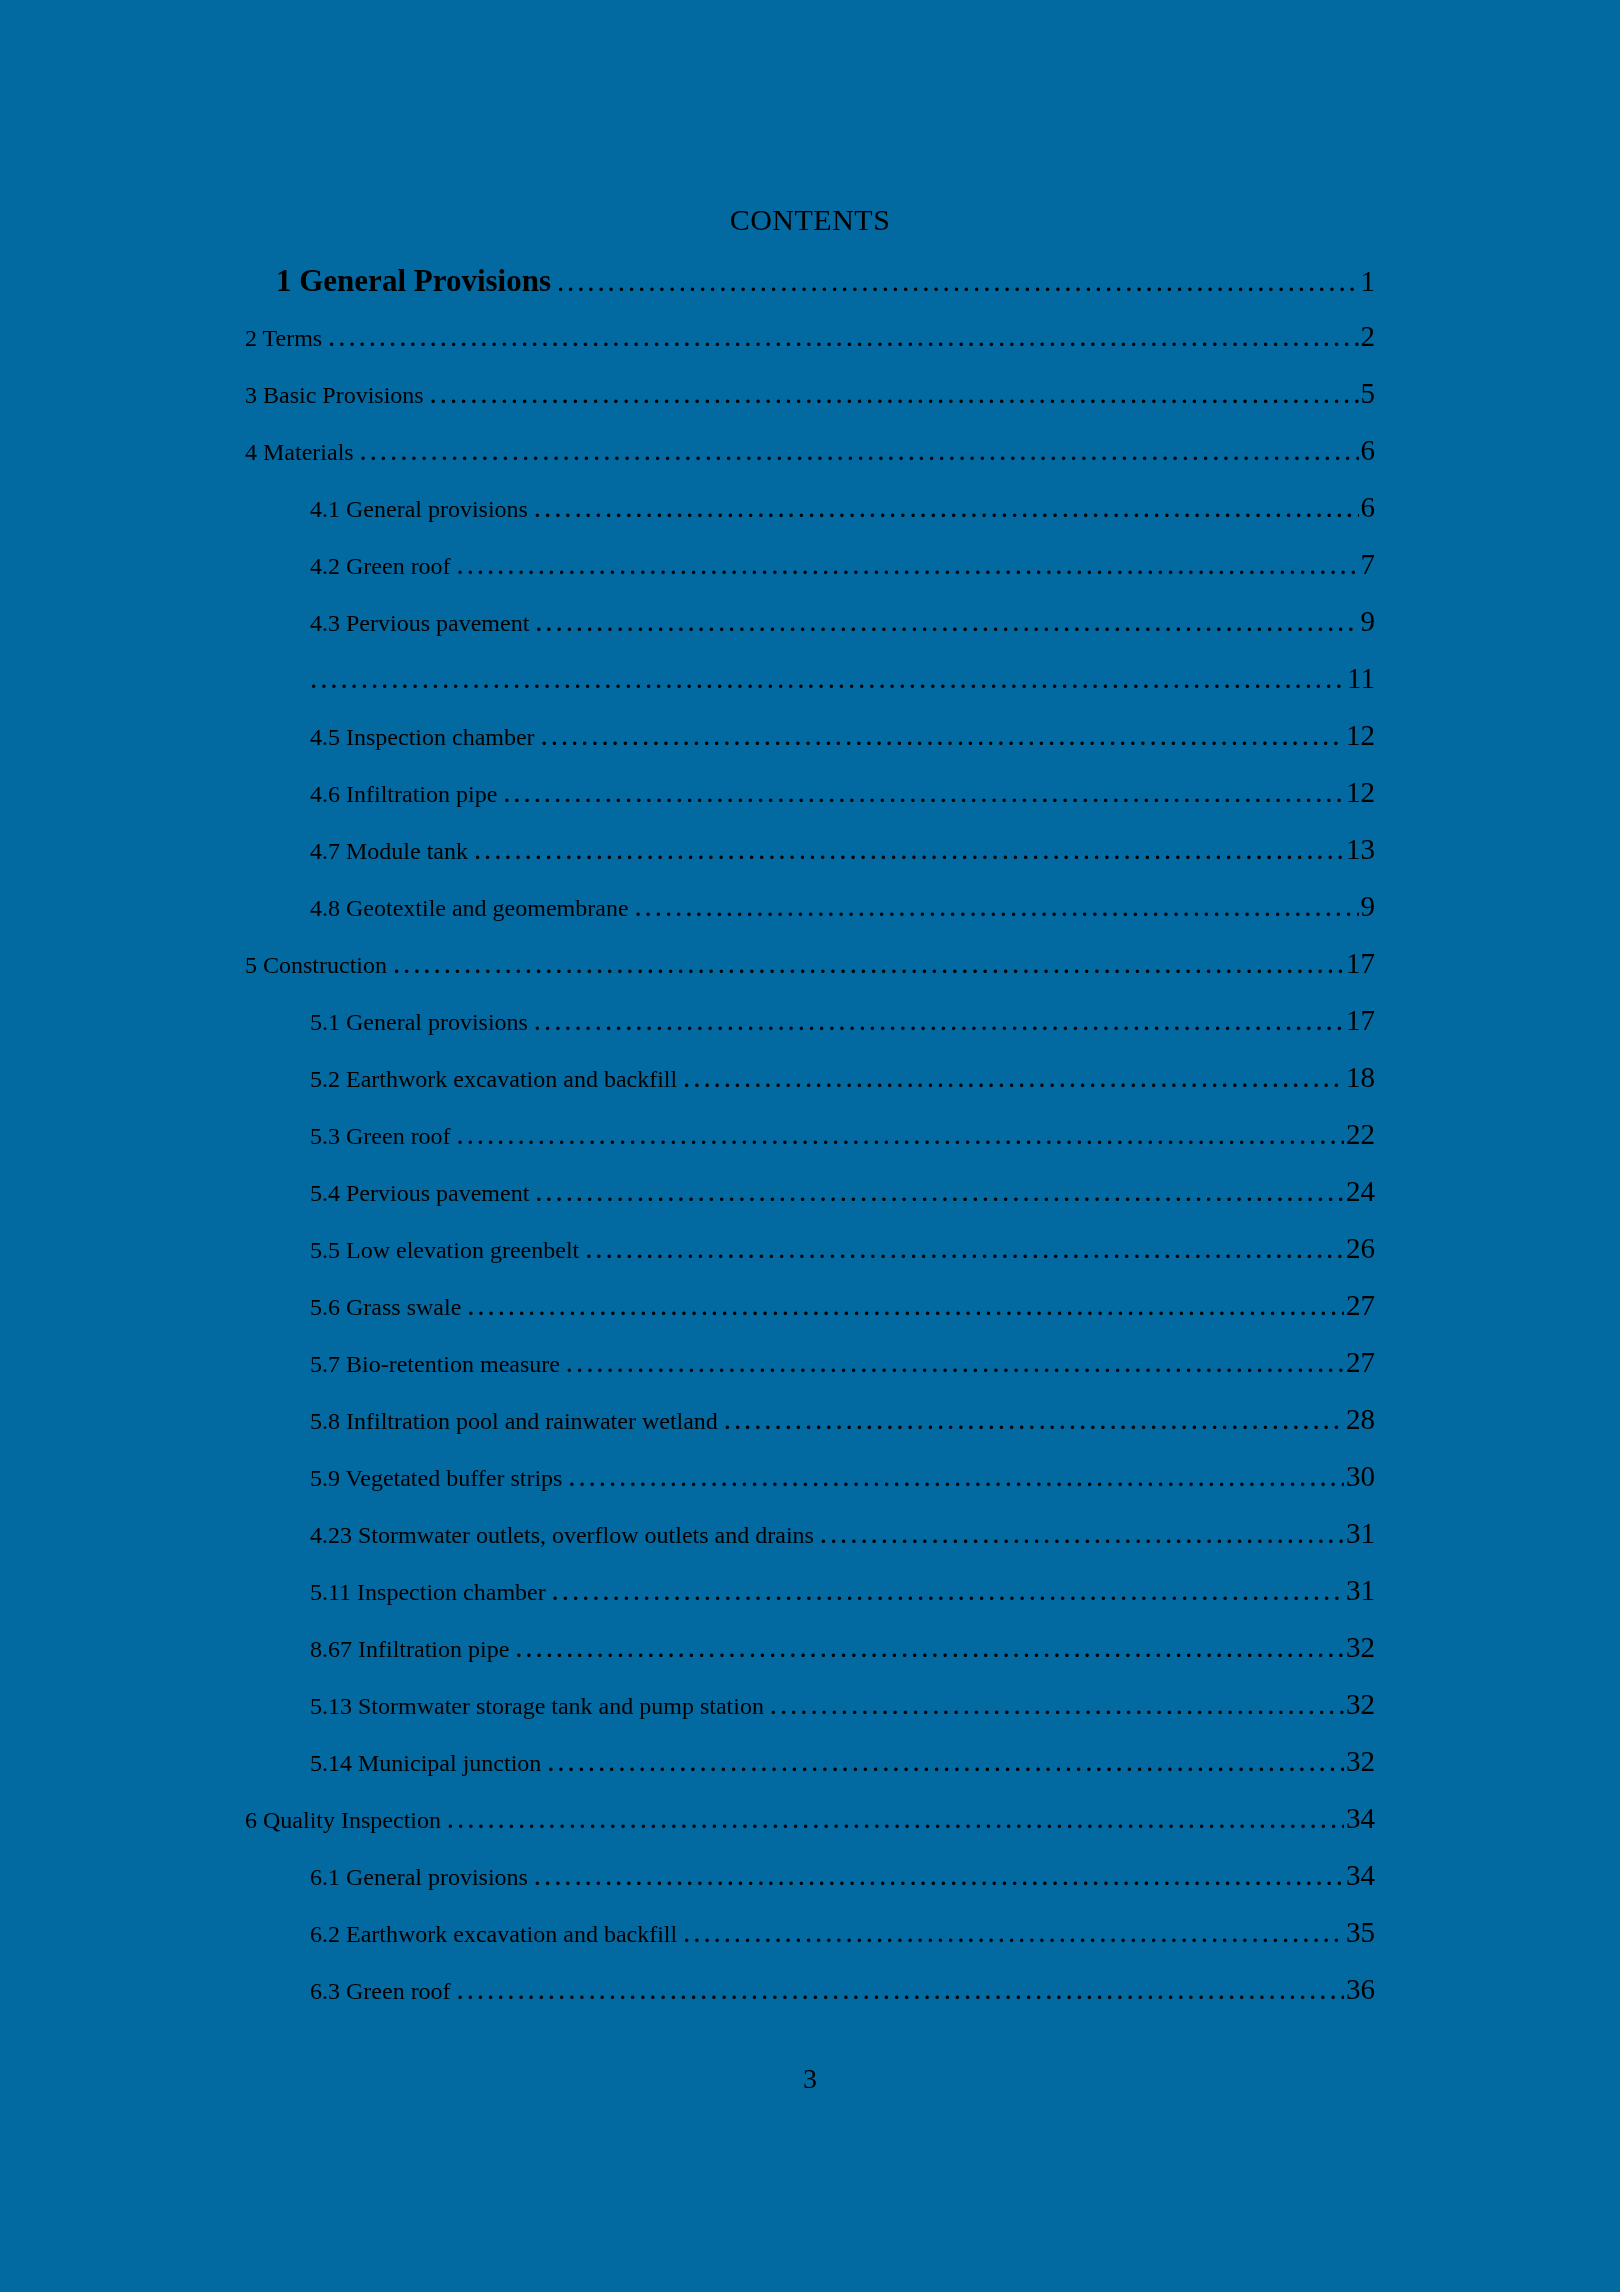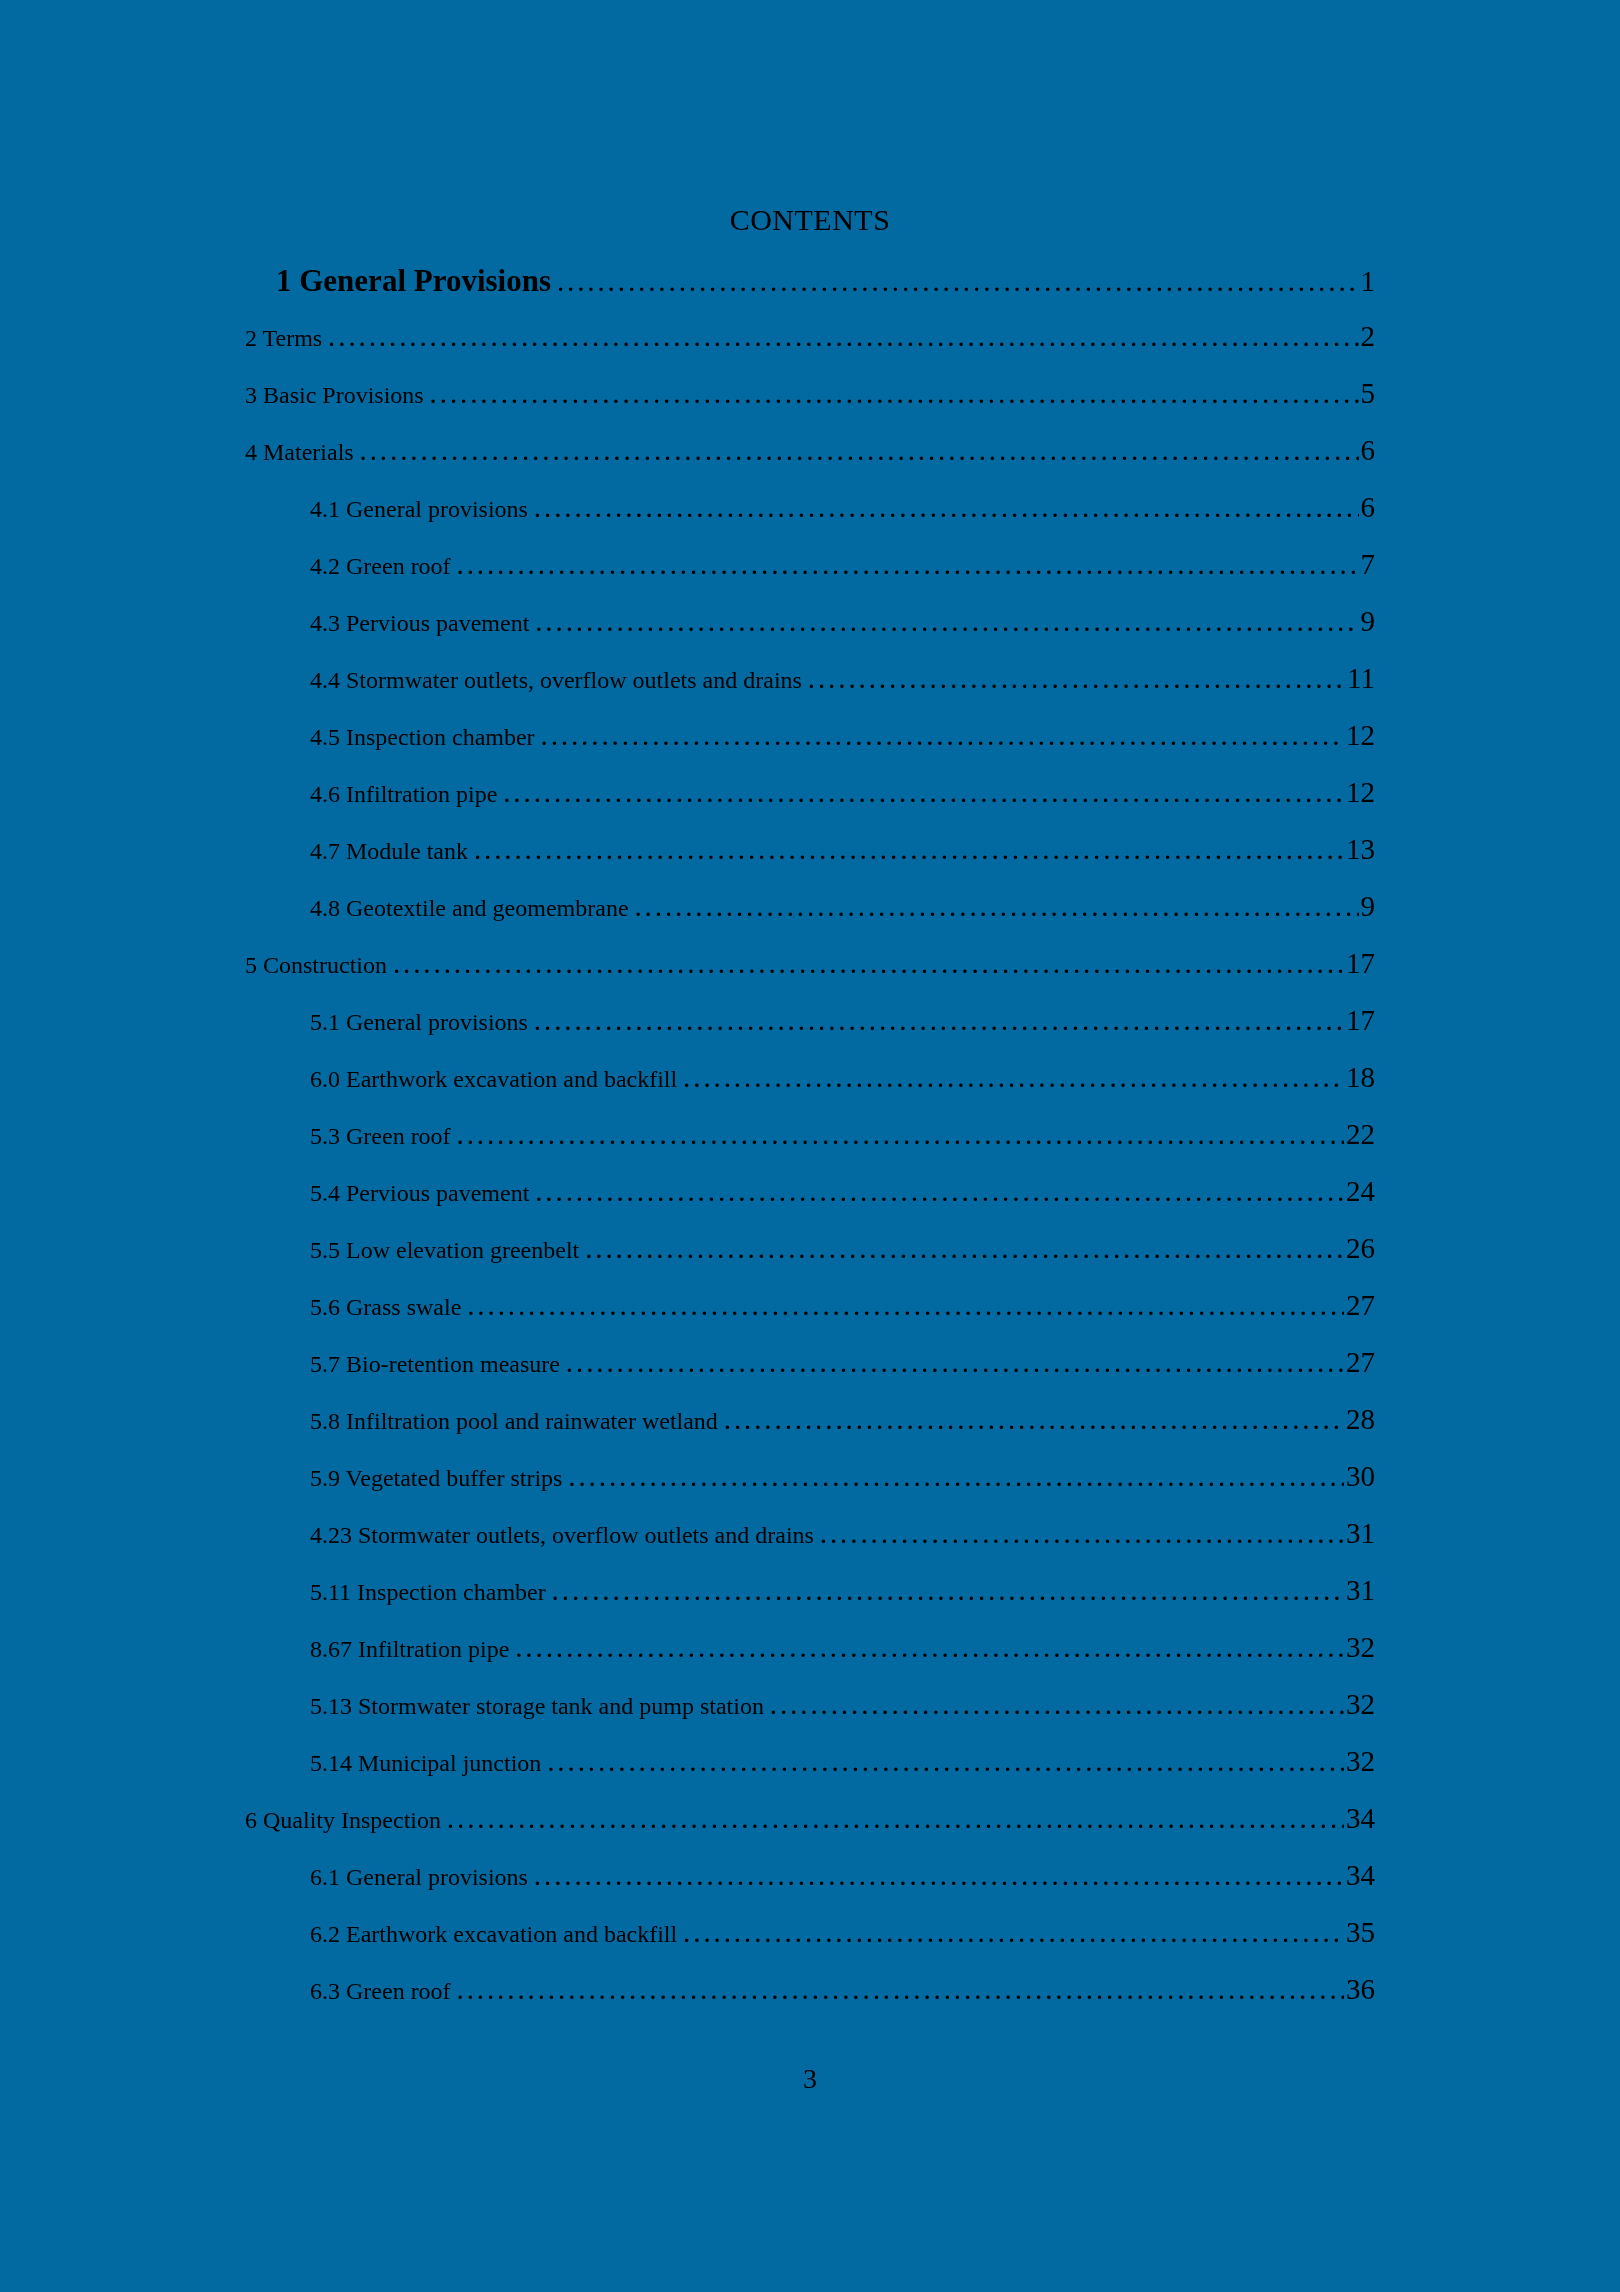--- a/index.html
+++ b/index.html
@@ -104,21 +104,20 @@
         <span class="label">4.2 Green roof</span>
         <span class="dots">............................................................................................................................................................................................................................</span>
         <span class="pg">7</span>
       </div>
       <div class="toc-row lvl2">
         <span class="label">4.3 Pervious pavement</span>
         <span class="dots">............................................................................................................................................................................................................................</span>
         <span class="pg">9</span>
       </div>
       <div class="toc-row lvl2">
-        <span class="label">4.4 Stormwater outlets, overflow outlets and drains</span>
         <span class="dots">............................................................................................................................................................................................................................</span>
         <span class="pg">11</span>
       </div>
       <div class="toc-row lvl2">
         <span class="label">4.5 Inspection chamber</span>
         <span class="dots">............................................................................................................................................................................................................................</span>
         <span class="pg">12</span>
       </div>
       <div class="toc-row lvl2">
         <span class="label">4.6 Infiltration pipe</span>
@@ -139,21 +138,21 @@
         <span class="label">5 Construction</span>
         <span class="dots">............................................................................................................................................................................................................................</span>
         <span class="pg">17</span>
       </div>
       <div class="toc-row lvl2">
         <span class="label">5.1 General provisions</span>
         <span class="dots">............................................................................................................................................................................................................................</span>
         <span class="pg">17</span>
       </div>
       <div class="toc-row lvl2">
-        <span class="label">6.0 Earthwork excavation and backfill</span>
+        <span class="label">5.2 Earthwork excavation and backfill</span>
         <span class="dots">............................................................................................................................................................................................................................</span>
         <span class="pg">18</span>
       </div>
       <div class="toc-row lvl2">
         <span class="label">5.3 Green roof</span>
         <span class="dots">............................................................................................................................................................................................................................</span>
         <span class="pg">22</span>
       </div>
       <div class="toc-row lvl2">
         <span class="label">5.4 Pervious pavement</span>

